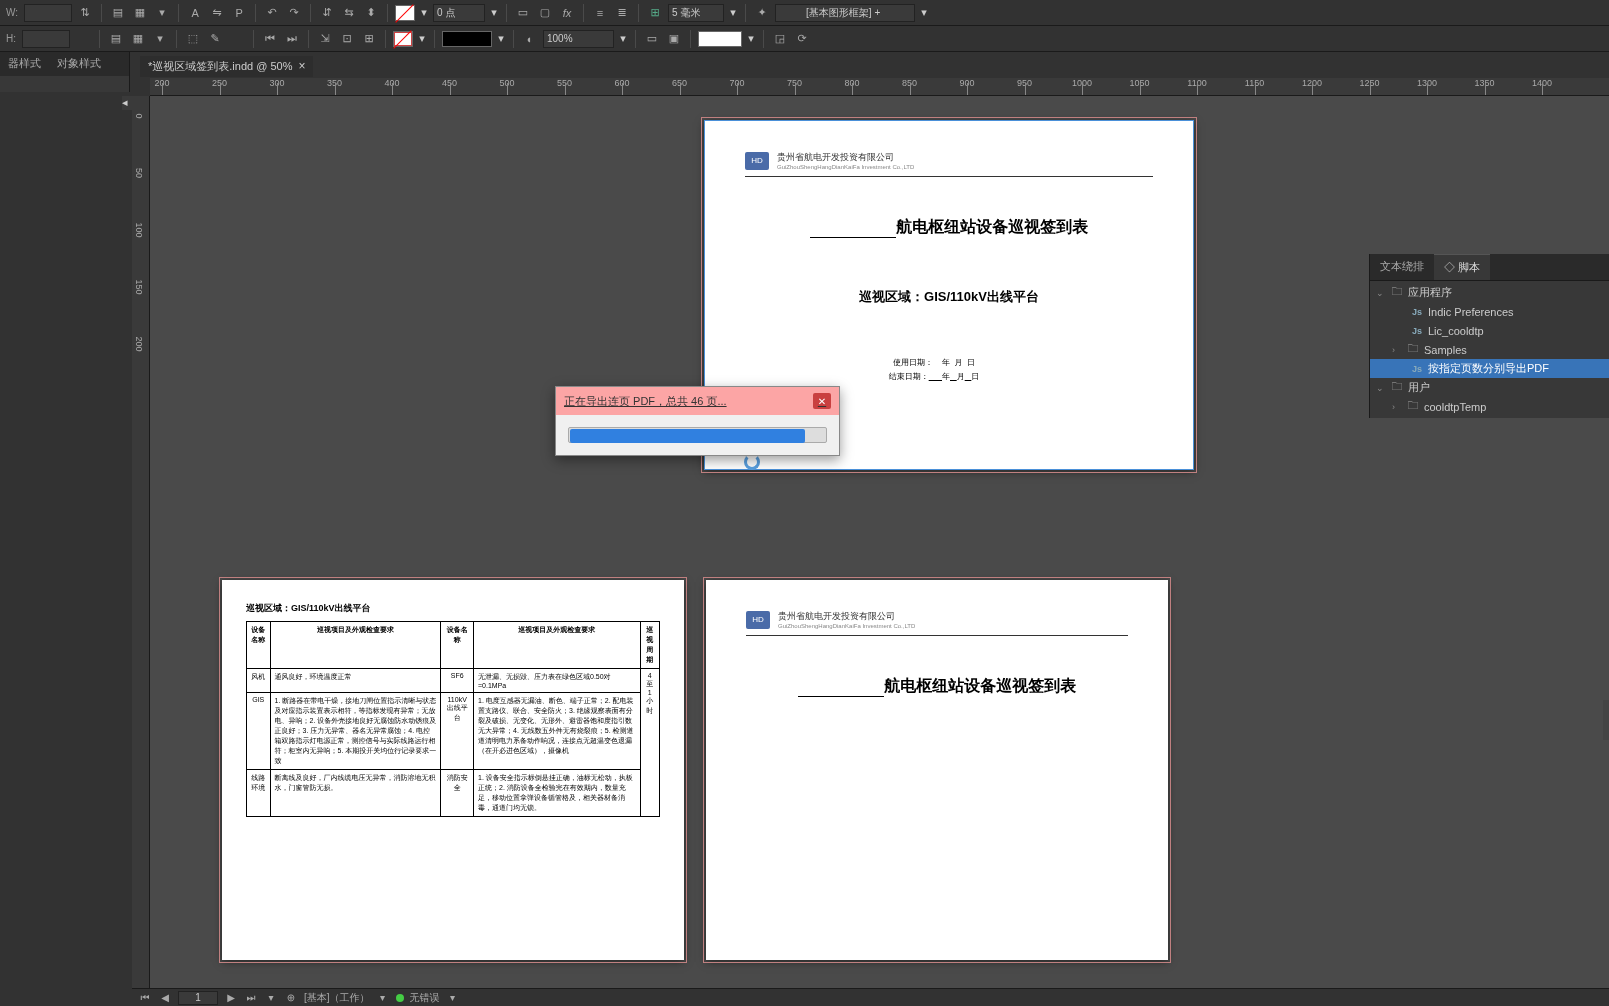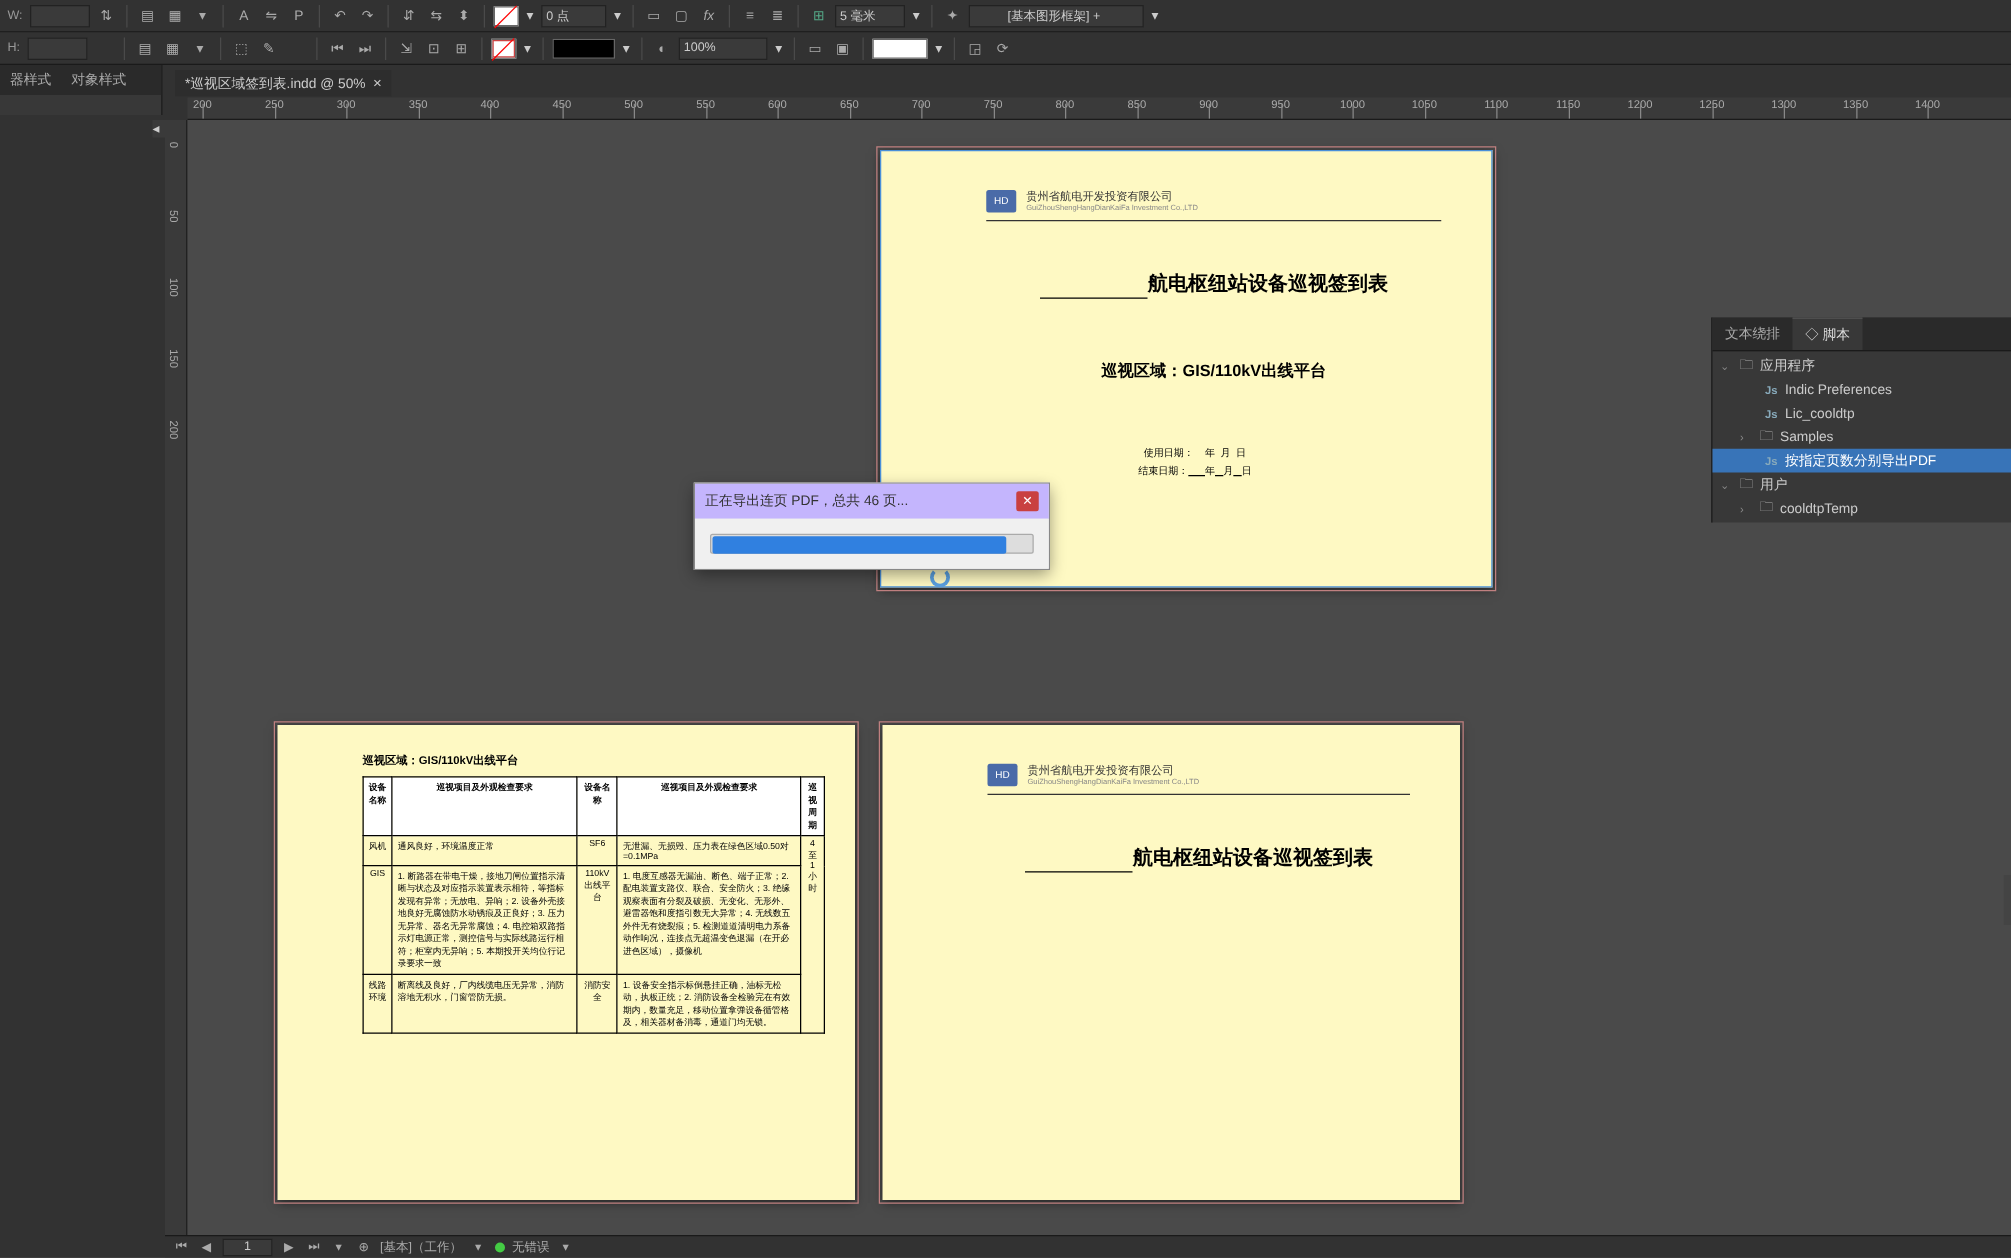--- a/index.html
+++ b/index.html
@@ -36,21 +36,21 @@
 .h-ruler { position: absolute; left: 150px; top: 78px; right: 0; height: 18px; background: #3a3a3a; border-bottom: 1px solid #1a1a1a; overflow: hidden; }
 .h-ruler-ticks { position: relative; height: 100%; }
 .ruler-tick { position: absolute; bottom: 0; width: 1px; height: 6px; background: #888; }
 .ruler-tick-major { height: 12px; }
 .ruler-num { position: absolute; top: 0; font-size: 9px; color: #aaa; transform: translateX(-50%); }
 .v-ruler { position: absolute; left: 132px; top: 96px; width: 18px; bottom: 18px; background: #3a3a3a; border-right: 1px solid #1a1a1a; overflow: hidden; }
 .v-ruler-num { position: absolute; left: 2px; font-size: 9px; color: #aaa; writing-mode: vertical-rl; transform: translateY(-50%); }
 
 
 .canvas { position: absolute; left: 150px; top: 96px; right: 0; bottom: 18px; background: #4a4a4a; overflow: hidden; }
-.page { position: absolute; background: #fef9c3; box-shadow: 0 2px 8px rgba(0,0,0,0.5); padding-left: 44px; }
+.page { position: absolute; background: #ffffff; box-shadow: 0 2px 8px rgba(0,0,0,0.5); }
 .page-border { border: 1px solid #4a90d9; }
 .page-pink-outline { outline: 1px solid #c08080; outline-offset: 2px; }
 .page-content { padding: 30px 40px; color: #000; font-size: 10px; }
 .page-header { display: flex; align-items: center; gap: 8px; border-bottom: 1px solid #333; padding-bottom: 6px; margin-bottom: 20px; }
 .logo-box { width: 24px; height: 18px; background: #4a6ba8; color: #fff; font-size: 8px; display: flex; align-items: center; justify-content: center; border-radius: 2px; }
 .co-name { font-size: 9px; color: #333; }
 .co-sub { font-size: 6px; color: #888; }
 .title-line { text-align: center; font-size: 16px; font-weight: bold; color: #000; margin: 40px 0 50px; }
 .subtitle { text-align: center; font-size: 13px; color: #000; font-weight: bold; margin-bottom: 50px; }
 .date-lines { font-size: 8px; color: #000; text-align: center; padding-right: 30px; line-height: 1.8; }
@@ -59,21 +59,21 @@
 
 .p2-title { text-align: center; font-size: 13px; font-weight: bold; margin: 8px 0; color: #000; }
 .p2-sub { font-size: 9px; font-weight: bold; margin: 6px 0; }
 .p2-table { width: 100%; border-collapse: collapse; font-size: 7px; color: #000; }
 .p2-table td, .p2-table th { border: 1px solid #000; padding: 3px 4px; vertical-align: top; }
 .p2-table th { font-weight: bold; text-align: center; background: #fff; }
 .tc { text-align: center; }
 
 
 .modal { position: absolute; left: 555px; top: 386px; width: 285px; background: #f0f0f0; border: 1px solid #888; box-shadow: 0 4px 12px rgba(0,0,0,0.4); }
-.modal-title { background: #c4b5fd; padding: 6px 8px; font-size: 11px; color: #333; display: flex; justify-content: space-between; align-items: flex-start; }
+.modal-title { background: #fca5a5; padding: 6px 8px; font-size: 11px; color: #333; display: flex; justify-content: space-between; align-items: flex-end; text-decoration: underline; }
 .modal-close { background: #c94040; color: #fff; width: 18px; height: 16px; display: flex; align-items: center; justify-content: center; font-size: 10px; cursor: pointer; border-radius: 2px; }
 .modal-body { padding: 12px; background: #f0f0f0; }
 .progress { height: 14px; background: #3080e0; border-radius: 2px; width: 92%; }
 .progress-wrap { background: #ddd; border: 1px solid #aaa; border-radius: 2px; height: 16px; padding: 1px; display: flex; }
 
 
 .right-panel { position: absolute; right: 0; top: 254px; width: 240px; background: #383838; border-left: 1px solid #1a1a1a; max-height: 300px; }
 .panel-tabs { display: flex; background: #2a2a2a; border-bottom: 1px solid #1a1a1a; }
 .panel-tab { padding: 5px 10px; font-size: 11px; color: #aaa; cursor: pointer; }
 .panel-tab.active { background: #383838; color: #ddd; border-top: 1px solid #555; }

